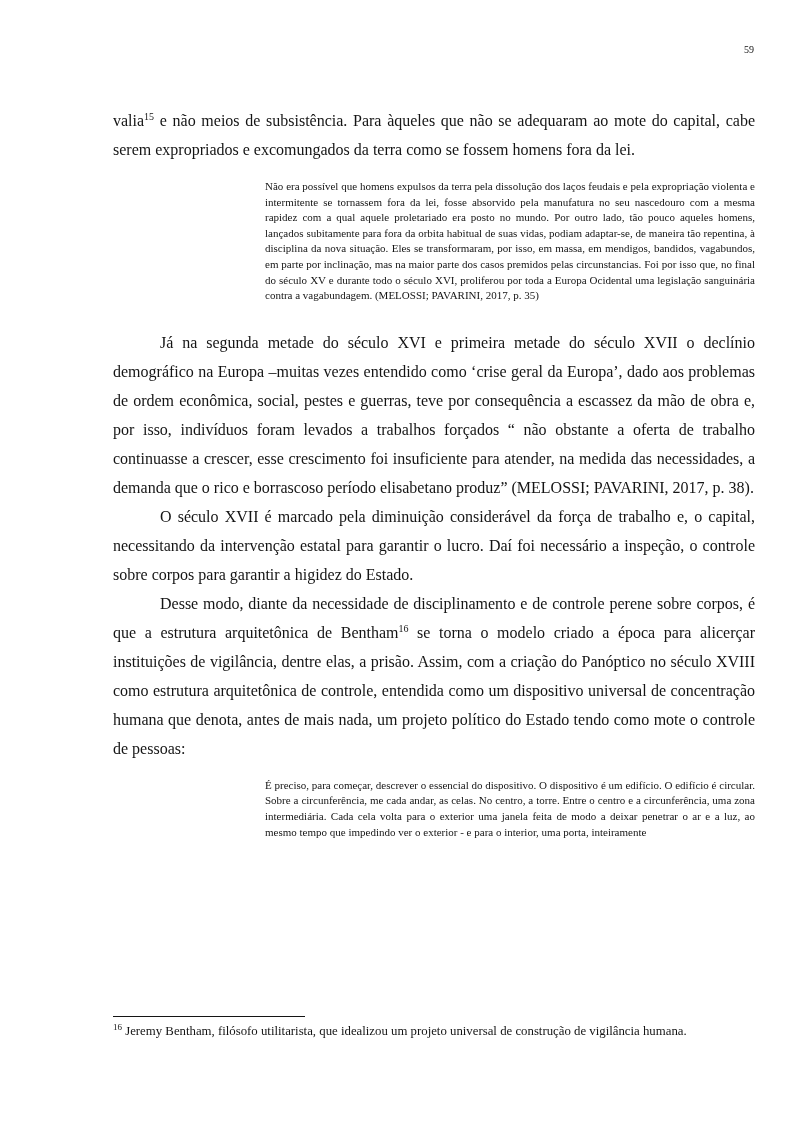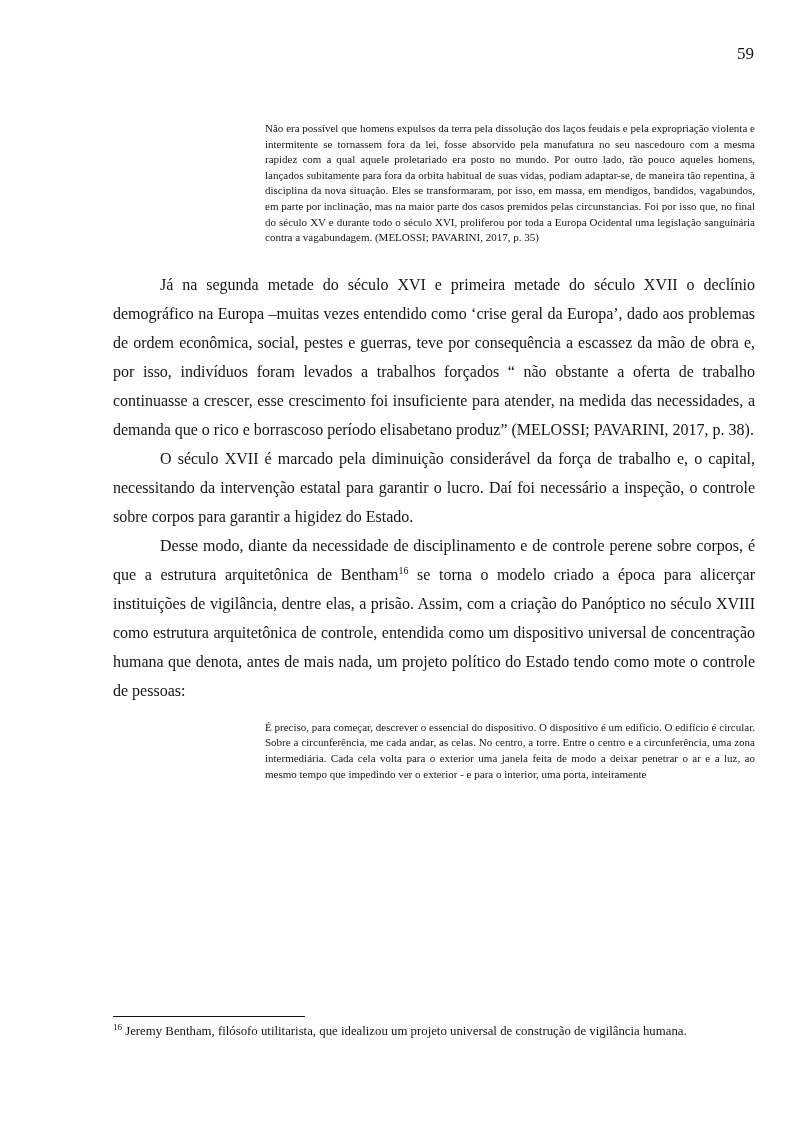--- a/index.html
+++ b/index.html
@@ -11,21 +11,21 @@
     margin: 0 auto;
     background: #ffffff;
     font-family: "Liberation Serif", serif;
     color: #141414;
     overflow: hidden;
   }
   .page-number {
     position: absolute;
     top: 44px;
     right: 46px;
-    font-size: 17px;
+    font-size: 10px;
   }
   .content {
     position: absolute;
     top: 106px;
     left: 113px;
     right: 45px;
   }
   p.body-text {
     font-size: 16px;
     line-height: 29px;
@@ -63,20 +63,21 @@
 </style>
 </head>
 <body>
 
 <div class="page">
 
   <div class="page-number">59</div>
 
   <div class="content">
 
+    <p class="body-text no-indent"><span>valia</span><sup>15</sup><span> e não meios de subsistência. Para àqueles que não se adequaram ao mote do capital, cabe serem expropriados e excomungados da terra como se fossem homens fora da lei.</span></p>
 
 
     <blockquote class="block-quote">Não era possível que homens expulsos da terra pela dissolução dos laços feudais e pela expropriação violenta e intermitente se tornassem fora da lei, fosse absorvido pela manufatura no seu nascedouro com a mesma rapidez com a qual aquele proletariado era posto no mundo. Por outro lado, tão pouco aqueles homens, lançados subitamente para fora da orbita habitual de suas vidas, podiam adaptar-se, de maneira tão repentina, à disciplina da nova situação. Eles se transformaram, por isso, em massa, em mendigos, bandidos, vagabundos, em parte por inclinação, mas na maior parte dos casos premidos pelas circunstancias. Foi por isso que, no final do século XV e durante todo o século XVI, proliferou por toda a Europa Ocidental uma legislação sanguinária contra a vagabundagem. (MELOSSI; PAVARINI, 2017, p. 35)</blockquote>
 
     <p class="body-text indent">Já na segunda metade do século XVI e primeira metade do século XVII o declínio demográfico na Europa –muitas vezes entendido como ‘crise geral da Europa’, dado aos problemas de ordem econômica, social, pestes e guerras, teve por consequência a escassez da mão de obra e, por isso, indivíduos foram levados a trabalhos forçados “ não obstante a oferta de trabalho continuasse a crescer, esse crescimento foi insuficiente para atender, na medida das necessidades, a demanda que o rico e borrascoso período elisabetano produz” (MELOSSI; PAVARINI, 2017, p. 38).</p>
 
     <p class="body-text indent">O século XVII é marcado pela diminuição considerável da força de trabalho e, o capital, necessitando da intervenção estatal para garantir o lucro. Daí foi necessário a inspeção, o controle sobre corpos para garantir a higidez do Estado.</p>
 
     <p class="body-text indent"><span>Desse modo, diante da necessidade de disciplinamento e de controle perene sobre corpos, é que a estrutura arquitetônica de Bentham</span><sup>16</sup><span> se torna o modelo criado a época para alicerçar instituições de vigilância, dentre elas, a prisão.  Assim, com a criação do Panóptico no século XVIII como estrutura arquitetônica de controle, entendida como um dispositivo universal de concentração humana que denota, antes de mais nada, um projeto político do Estado tendo como mote o controle de pessoas:</span></p>
 

